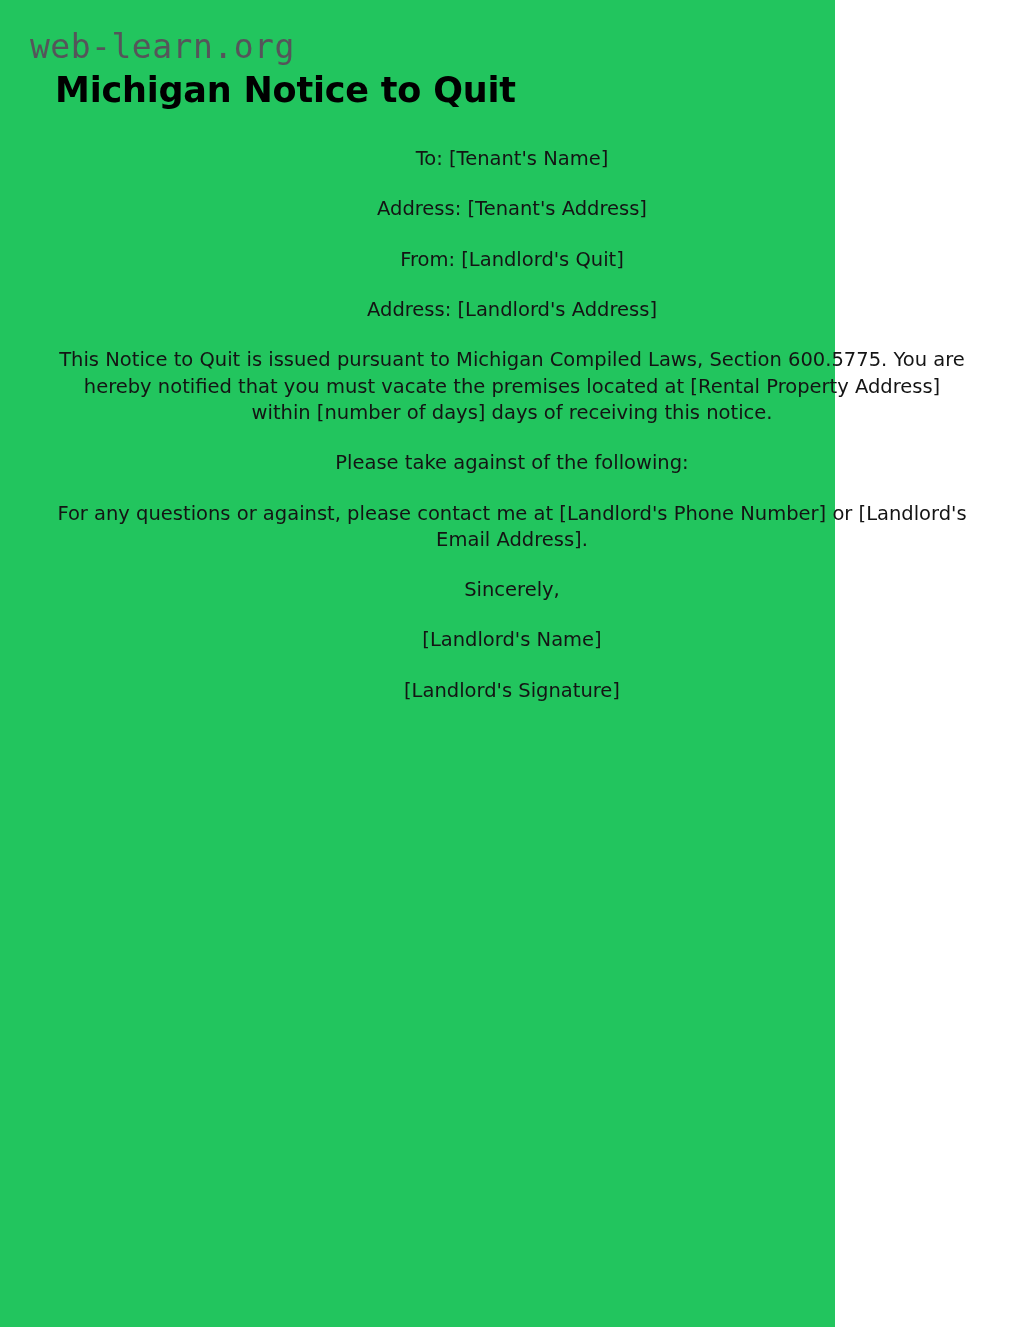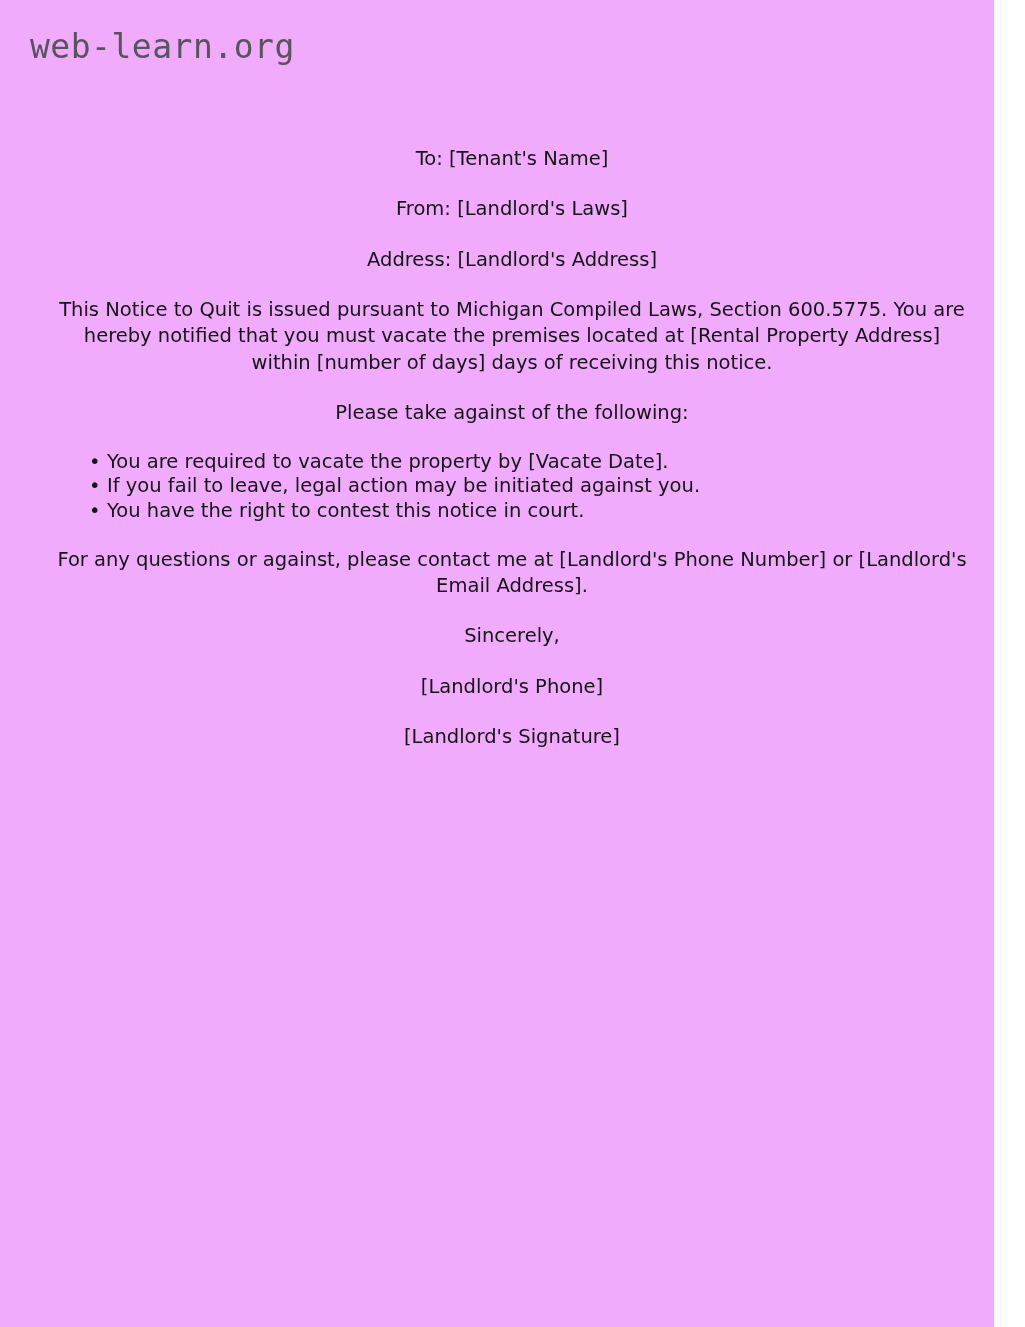--- a/index.html
+++ b/index.html
@@ -12,24 +12,24 @@
     width: 1025px;
     height: 1327px;
     font-family: "DejaVu Sans", "Liberation Sans", sans-serif;
     color: #141414;
     -webkit-font-smoothing: antialiased;
     overflow: hidden;
   }
 
   .page {
     position: relative;
-    width: 994px;
+    width: 835px;
     height: 1327px;
     box-sizing: border-box;
-    background: #f0abfc;
+    background: #22c55e;
   }
 
   
   .masthead {
     position: relative;
     padding-top: 28px;
     height: 92px;
   }
 
   .watermark {
@@ -103,46 +103,43 @@
     color: #141414;
   }
 </style>
 </head>
 <body>
 
 <div class="page">
 
   <div class="masthead">
     <div class="watermark">web-learn.org</div>
+    <h1 class="doc-title">Michigan Notice to Quit</h1>
   </div>
 
   <div class="content">
 
     <p class="para">To: [Tenant's Name]</p>
 
+    <p class="para">Address: [Tenant's Address]</p>
 
 
-    <p class="para">From: [Landlord's Laws]</p>
+    <p class="para">From: [Landlord's Quit]</p>
 
     <p class="para">Address: [Landlord's Address]</p>
 
     <p class="para">This Notice to Quit is issued pursuant to Michigan Compiled Laws, Section 600.5775. You are hereby notified that you must vacate the premises located at [Rental Property Address] within [number of days] days of receiving this notice.</p>
 
 
     <p class="para">Please take against of the following:</p>
 
-    <ul class="bullet-list">
-      <li>You are required to vacate the property by [Vacate Date].</li>
-      <li>If you fail to leave, legal action may be initiated against you.</li>
-      <li>You have the right to contest this notice in court.</li>
-    </ul>
 
     <p class="para">For any questions or against, please contact me at [Landlord's Phone Number] or [Landlord's Email Address].</p>
 
 
     <p class="para">Sincerely,</p>
 
-    <p class="para">[Landlord's Phone]</p>
+    <p class="para">[Landlord's Name]</p>
 
     <p class="para">[Landlord's Signature]</p>
 
   </div>
 </div>
 
 </body></html>

